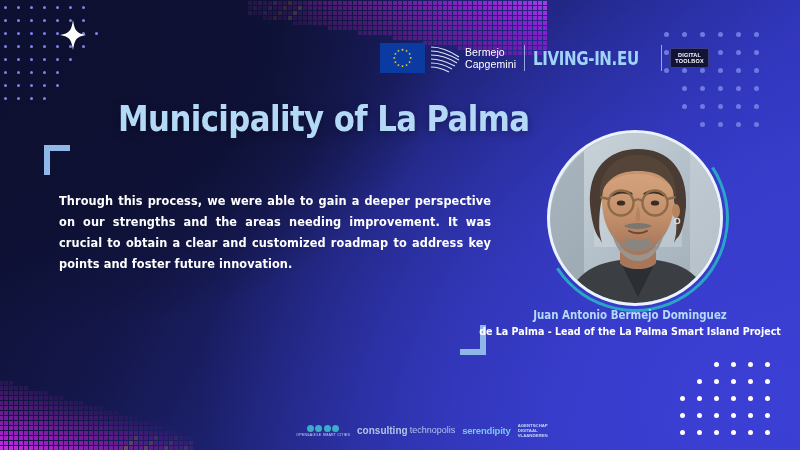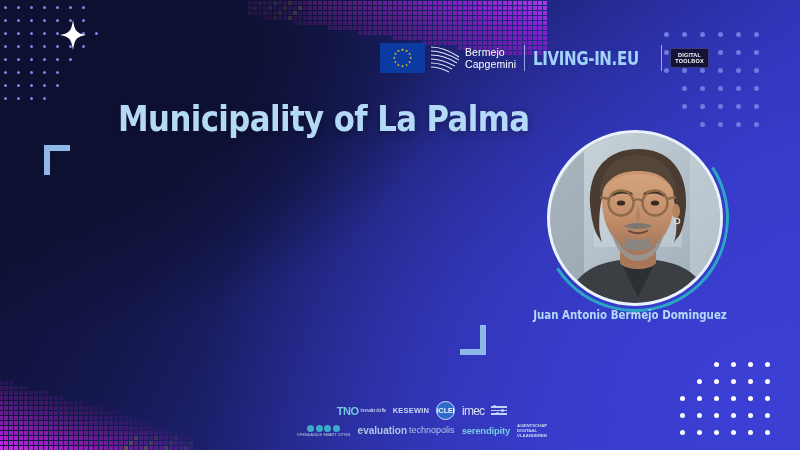--- a/index.html
+++ b/index.html
@@ -1143,20 +1143,21 @@
   <div class="bracket" id="bracket-open">
     <div class="bar" style="top:0;left:0;width:26px;height:6px;"></div>
     <div class="bar" style="top:0;left:0;width:6px;height:30px;"></div>
   </div>
   <div class="bracket" id="bracket-close">
     <div class="bar" style="bottom:0;left:0;width:26px;height:6px;"></div>
     <div class="bar" style="bottom:0;right:0;width:6px;height:30px;"></div>
   </div>
 
   <div id="quote-block">
+    <p id="quote-para-2">Through this process, we were able to gain a deeper perspective on our strengths and the areas needing improvement. It was crucial to obtain a clear and customized roadmap to address key points and foster future innovation.</p>
   </div>
 
   <div id="portrait-wrap">
     <div id="portrait-arc"></div>
     <div id="portrait-ring">
       <div id="portrait-photo">
         <svg viewBox="0 0 176 176" width="176" height="176">
           <defs>
             <clipPath id="pclip">
                 <circle cx="88" cy="88" r="88"></circle>
@@ -1220,50 +1221,37 @@
             <circle cx="127" cy="88" r="2.6" fill="none" stroke="#d8d8d8" stroke-width="1.4"></circle>
           </g>
         </svg>
       </div>
     </div>
   </div>
 
   <div id="attribution">
     <div id="person-name">Juan Antonio Bermejo Dominguez</div>
     <div id="person-role">
+      <div>de La Palma - Lead of the La Palma Smart Island Project</div>
     </div>
   </div>
 
   <div id="partners">
-      <div class="plogo-row">
-        <div class="plogo p-tno">
-          <span>TNO</span>
-          <small>innovation for life</small>
-        </div>
-        <div class="plogo p-kesewin">KESEWIN</div>
-        <div class="plogo p-iclei">ICLEI</div>
-        <div class="plogo p-imec">imec</div>
-        <div class="plogo p-lines">
-          <span class="ln"></span>
-          <span class="ln"></span>
-          <span class="ln"></span>
-        </div>
-      </div>
       <div class="plogo-row">
         <div class="plogo p-circles">
           <div class="row">
             <span class="c"></span>
             <span class="c"></span>
             <span class="c"></span>
             <span class="c"></span>
           </div>
           <span class="lbl">OPEN&amp;AGILE SMART CITIES</span>
         </div>
         <div class="plogo p-intellera">
-          <b>evaluation</b>
+          <b>consulting</b>
           <span>technopolis</span>
         </div>
         <div class="plogo p-technopolis">serendipity</div>
         <div class="plogo p-vlaanderen">
           <span>AGENTSCHAP<br>DIGITAAL<br>VLAANDEREN</span>
         </div>
       </div>
     </div>
 
 </div>

